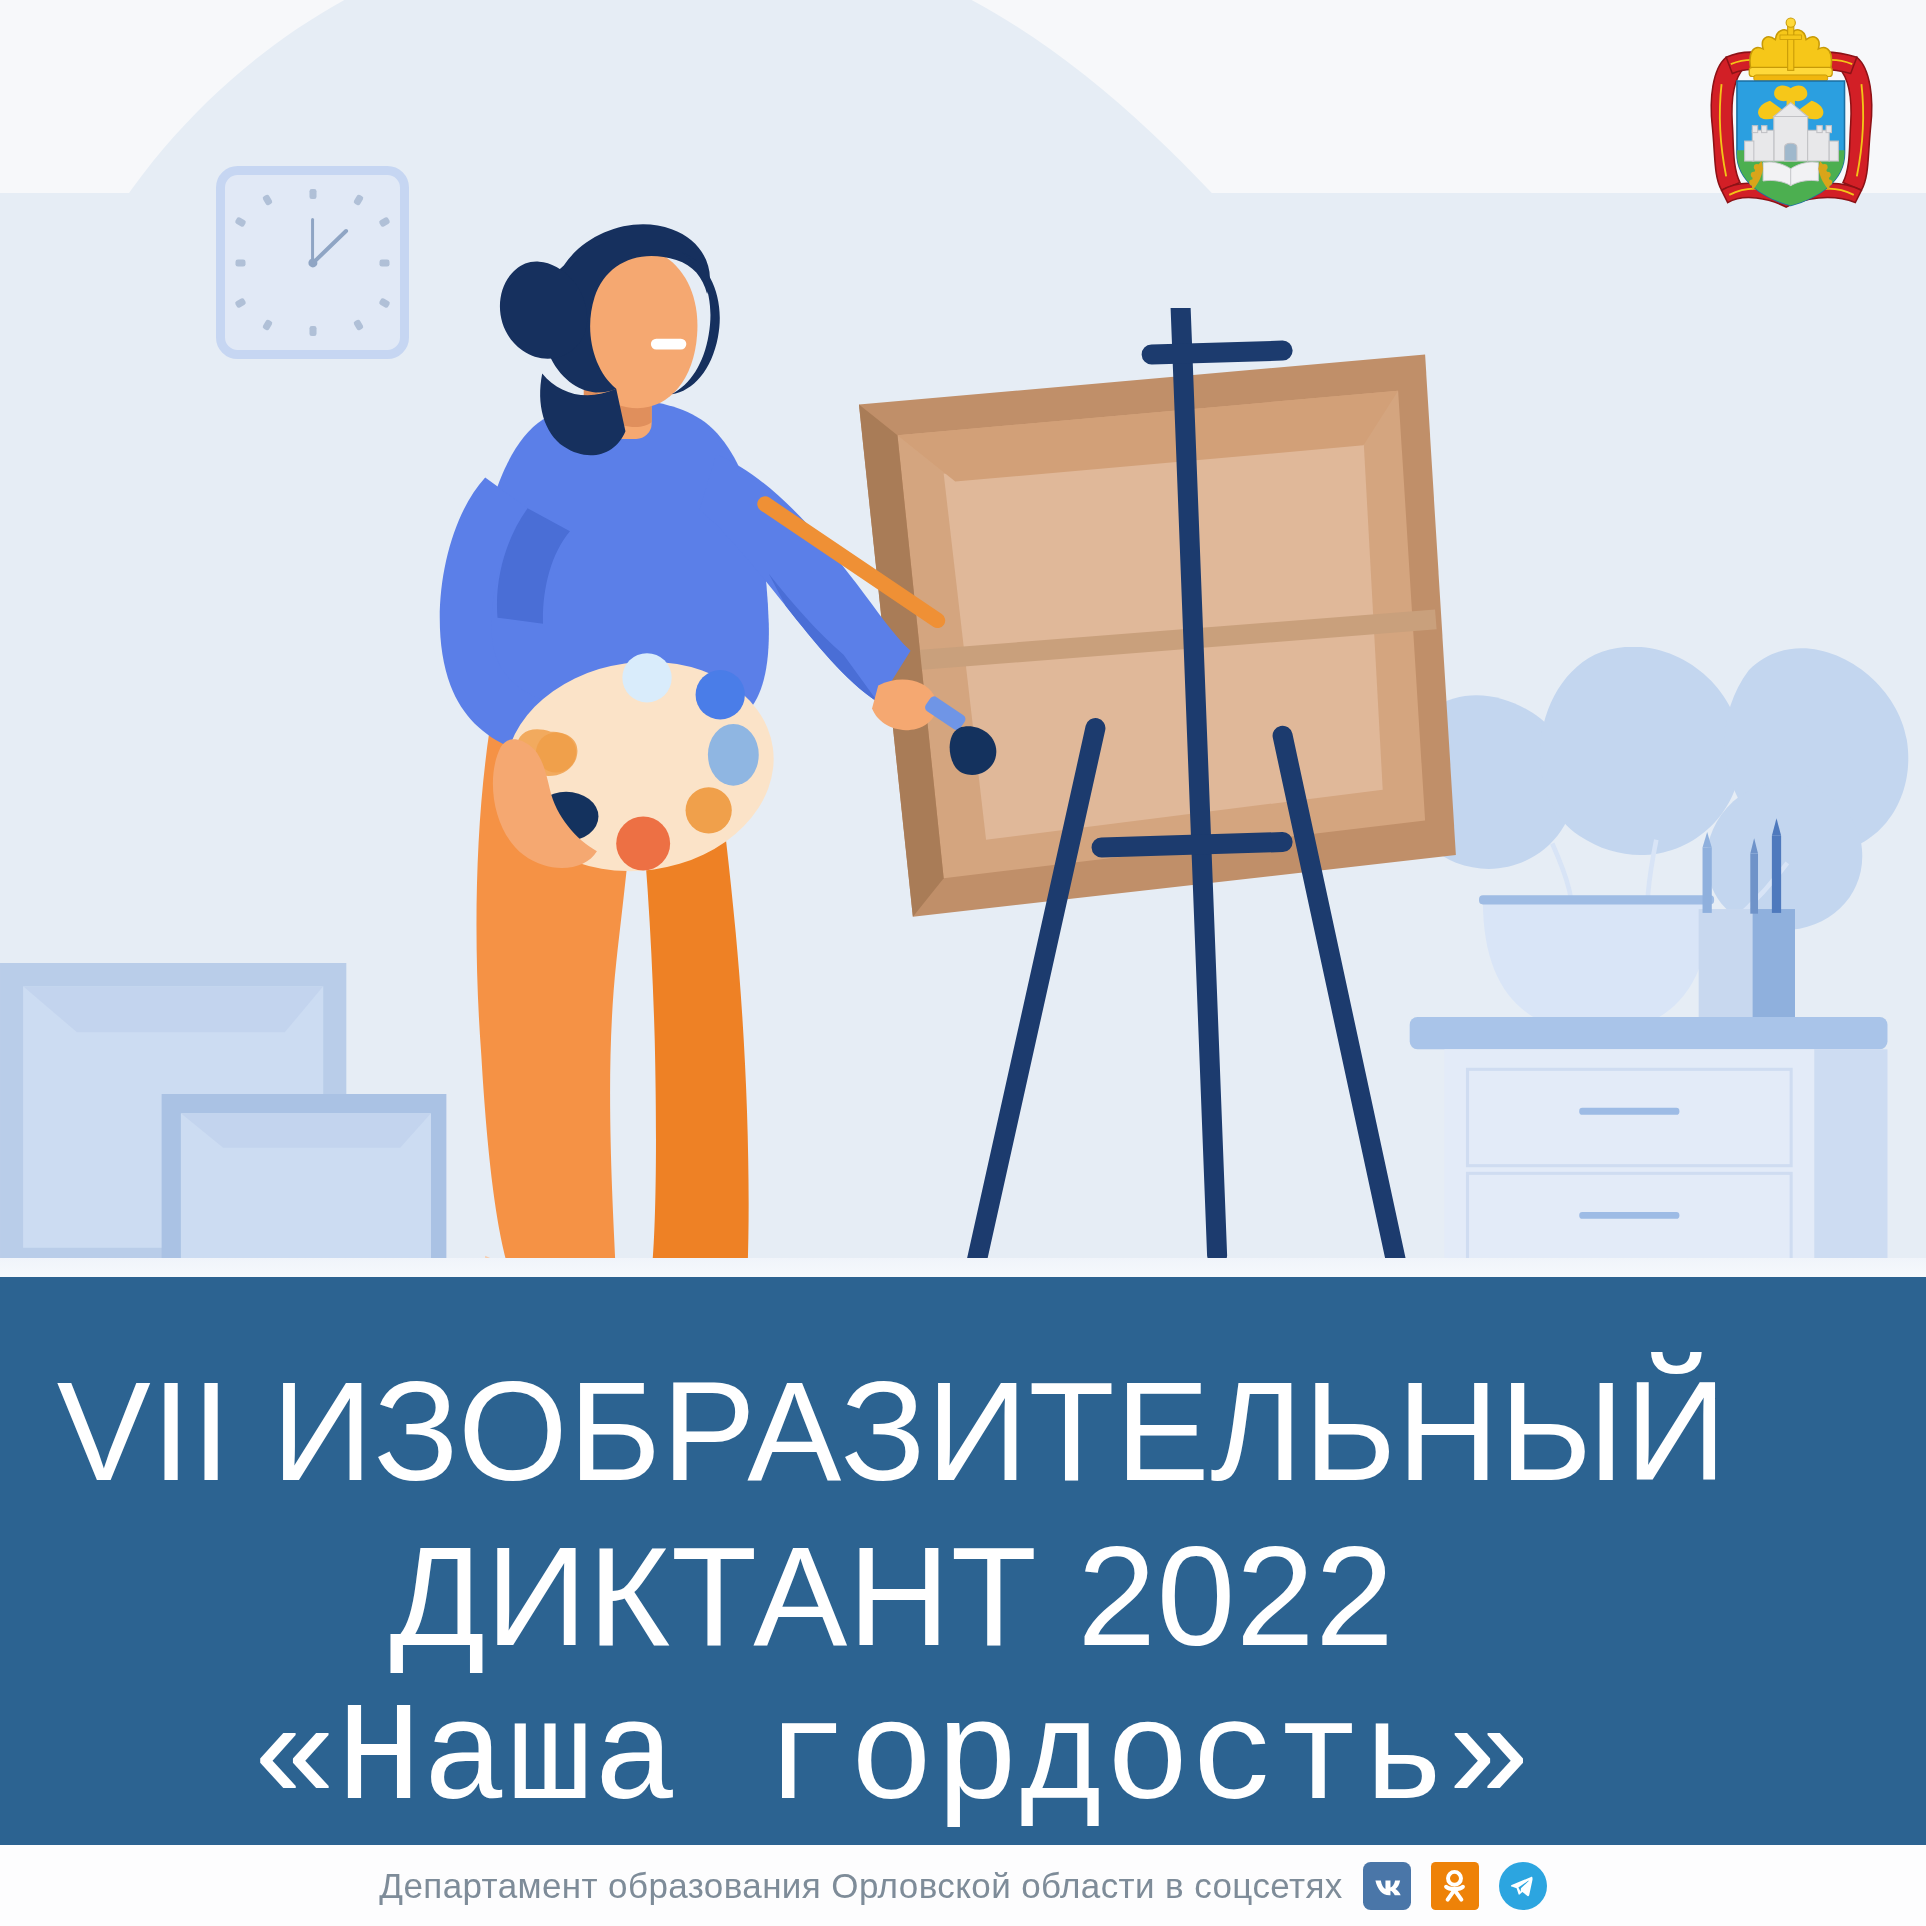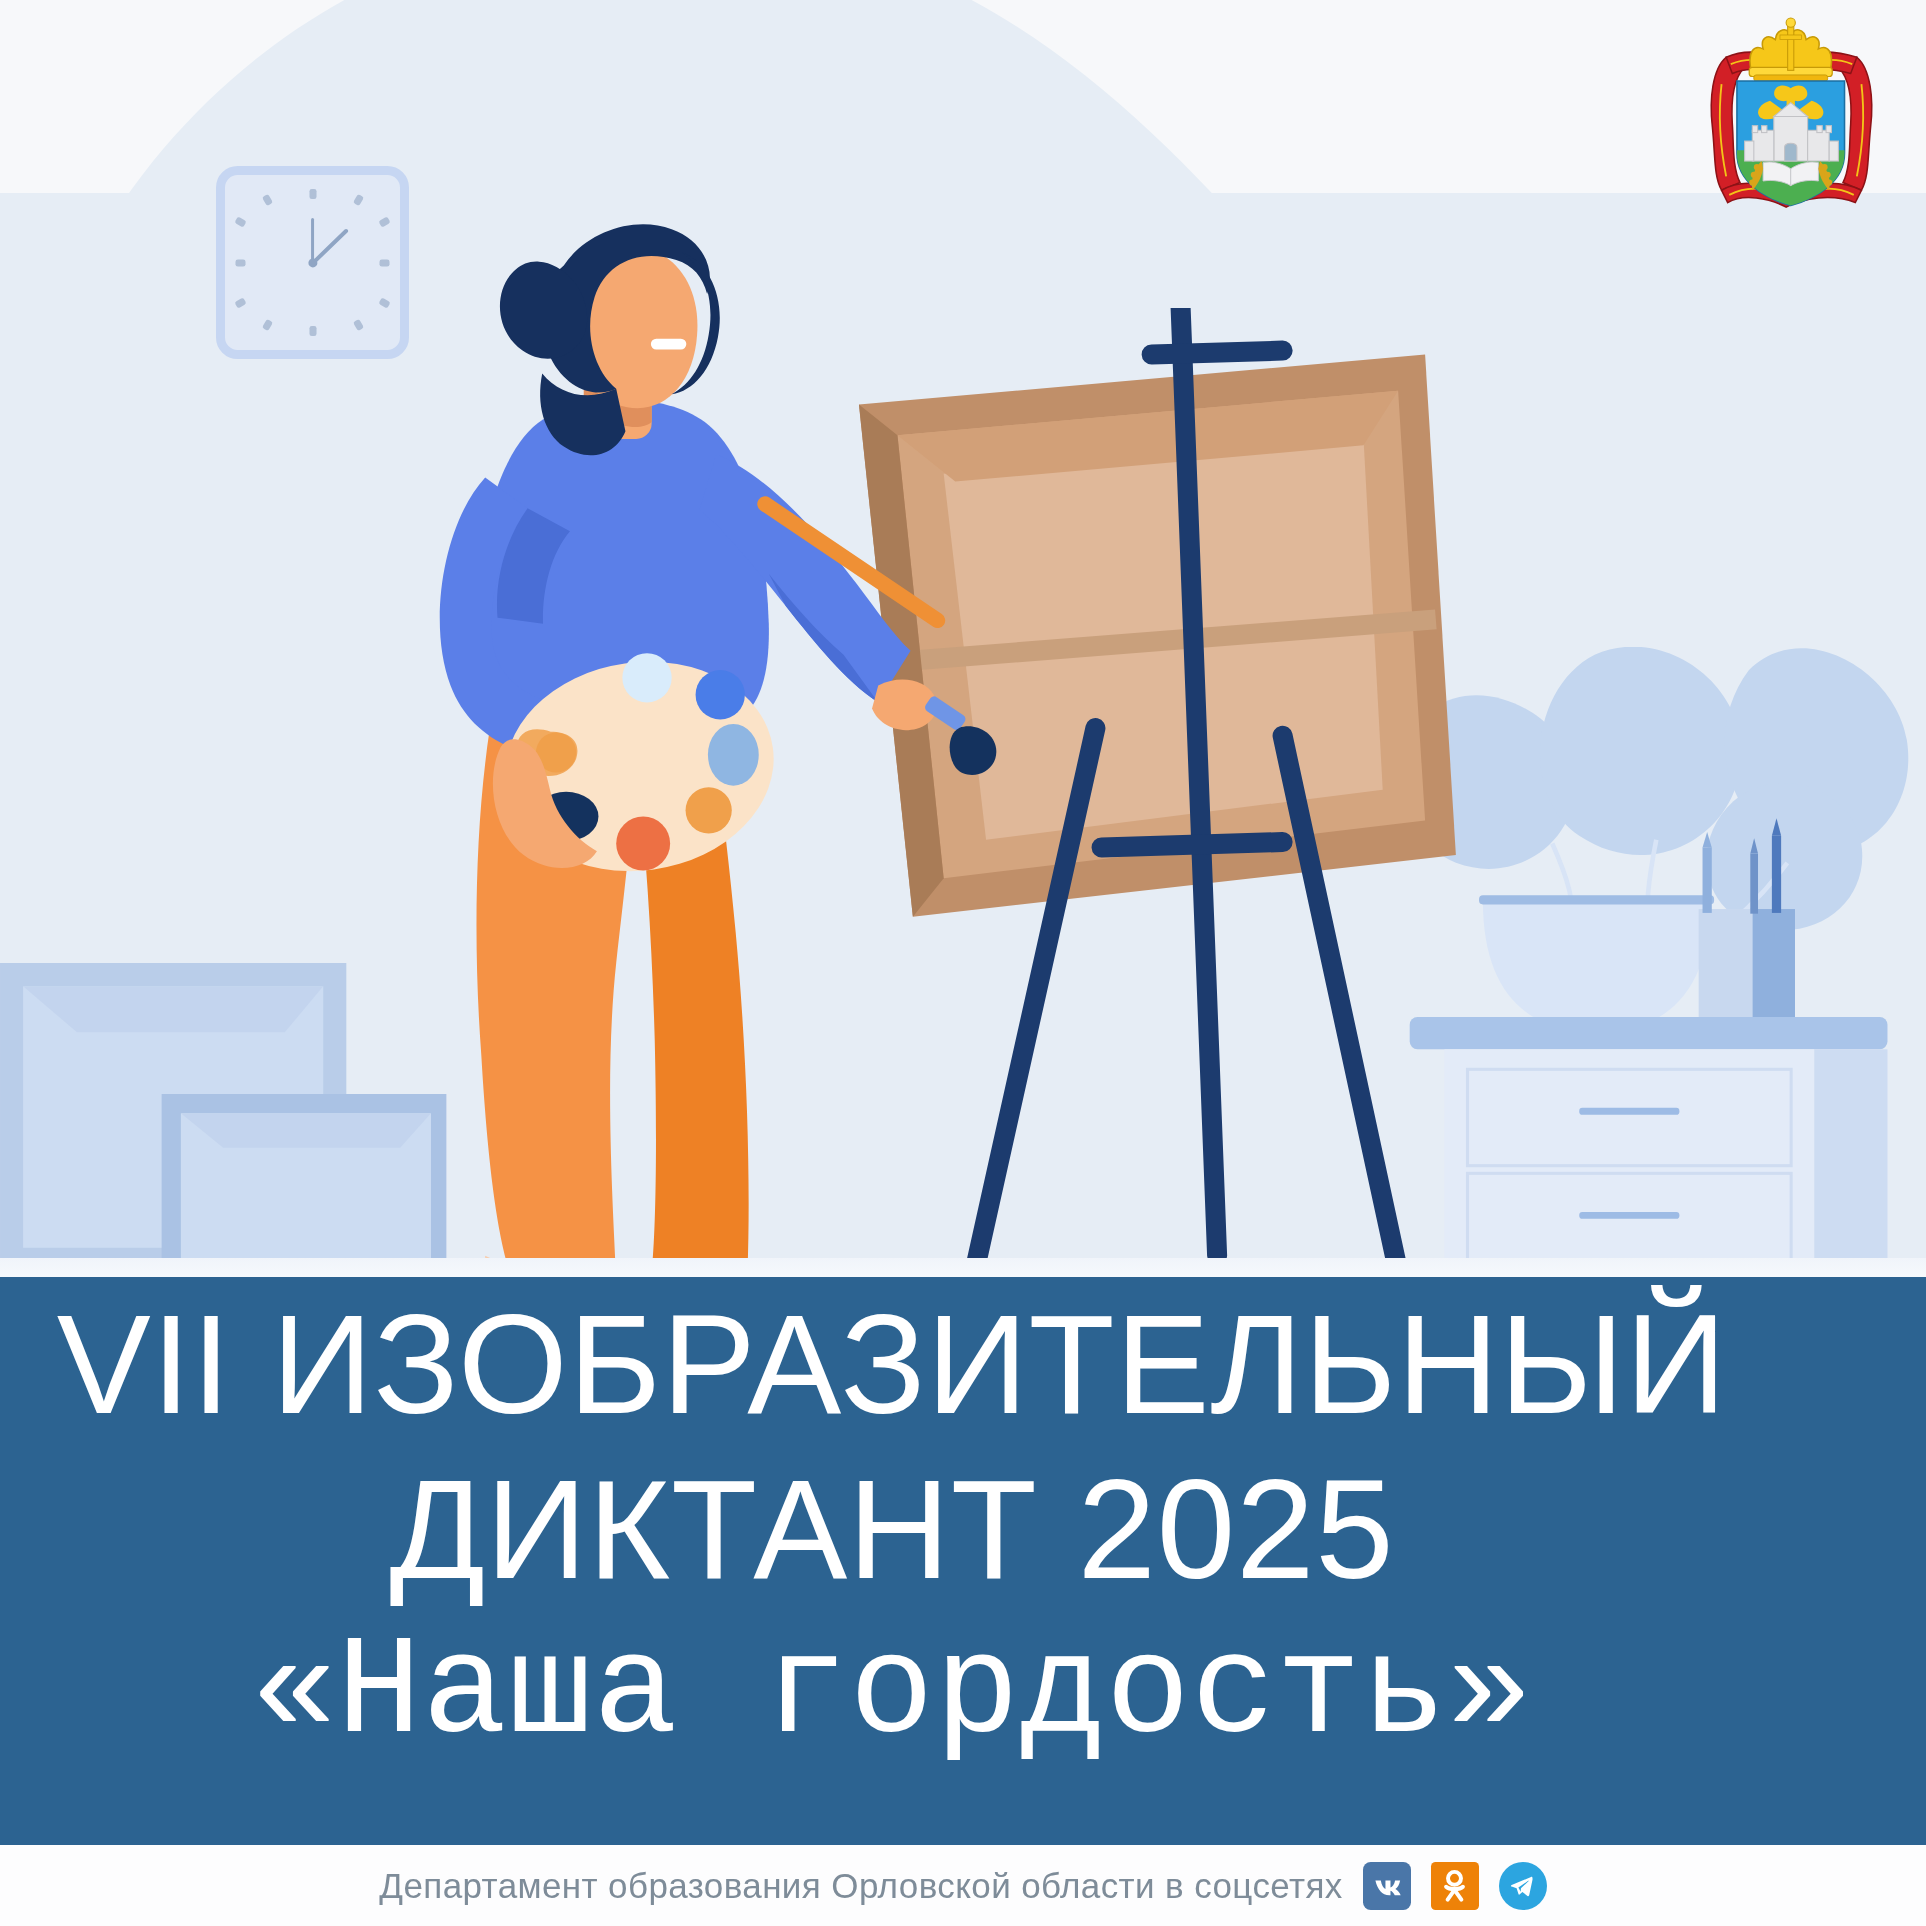--- a/index.html
+++ b/index.html
@@ -35,21 +35,21 @@
   
   .easelwrap{position:absolute;left:832px;top:308px;}
 
   
   .artist{position:absolute;left:385px;top:223px;}
 
   
   .fadeband{position:absolute;left:0;top:1258px;width:1926px;height:21.6px;
             background:linear-gradient(to bottom,#f0f4fa 0%,#f7fafd 100%);}
   .banner{position:absolute;left:0;top:1277px;width:1926px;height:569px;background:#2c6391;}
-  .title{position:absolute;left:0;top:1282px;width:1784px;text-align:center;
+  .title{position:absolute;left:0;top:1349px;width:1784px;text-align:center;
          color:#ffffff;font-size:141px;line-height:1.17;font-weight:400;letter-spacing:0.8px;}
   .title .l3{font-weight:400;font-family:Liberation Mono, monospace;}
 
   
   .footer{position:absolute;left:0;top:1845px;width:1926px;height:81px;background:#fdfdfe;
           display:flex;align-items:center;justify-content:center;gap:20px;}
   .footer .ftxt{color:#7e8c99;font-size:35px;letter-spacing:0.4px;white-space:nowrap;}
   .soc{width:48px;height:48px;flex:0 0 auto;display:flex;align-items:center;justify-content:center;}
   .soc.vk{background:#4a76a8;border-radius:7.7px;}
   .soc.ok{background:#ee8208;border-radius:4.6px;}
@@ -276,21 +276,21 @@
           <circle cx="162" cy="208" r="4"></circle>
           <circle cx="164" cy="218" r="4"></circle>
       </g>
     </g>
   </svg>
 
   <div class="fadeband"></div>
   <div class="banner"></div>
   <div class="title">
     <div class="l1">VII ИЗОБРАЗИТЕЛЬНЫЙ</div>
-    <div class="l2">ДИКТАНТ 2025</div>
+    <div class="l2">ДИКТАНТ 2022</div>
     <div class="l3">«Наша гордость»</div>
   </div>
 
   <div class="footer">
     <span class="ftxt">Департамент образования Орловской области в соцсетях</span>
     <span class="soc vk" title="VK">
       <svg width="34" height="34" viewBox="0 0 44 44">
           <path d="M7 15 h7 c1 6 3.5 10 6 11 V15 h6.5 v9 c2.5-.4 5-3.8 6-9 H39 c-1 5.5-3.6 9.4-6.2 11 2.6 1.3 5.6 4.6 6.9 8H32 c-1.1-2.7-3.3-5.3-5.5-5.9V34h-1.6C15.7 34 9.6 26.7 7 15Z" fill="#ffffff"></path>
         </svg>
     </span>

